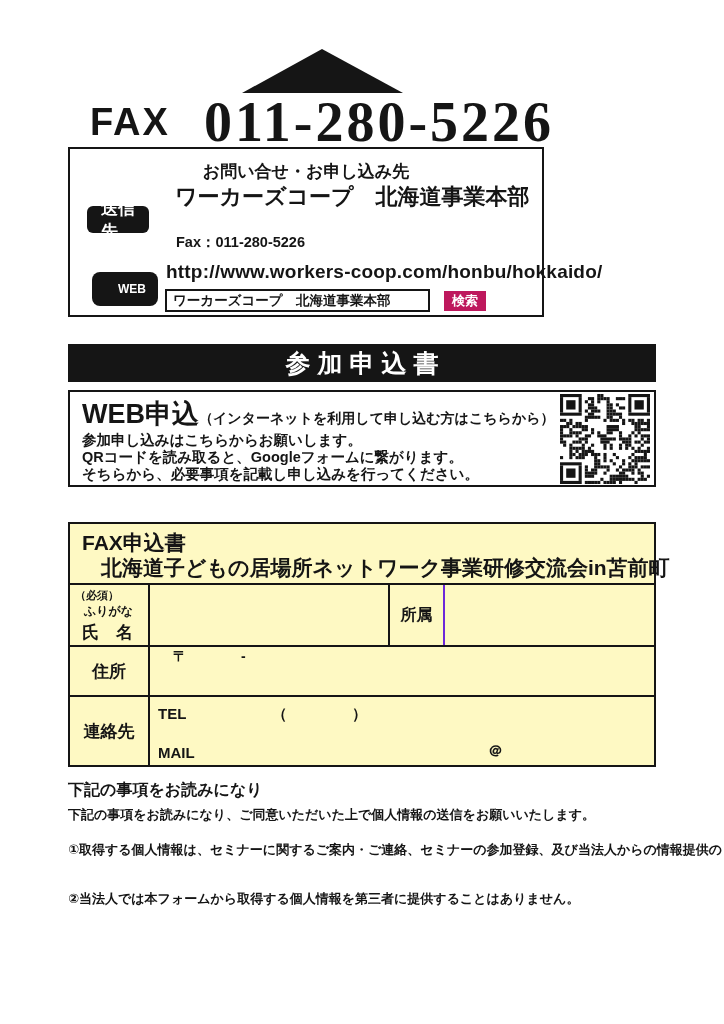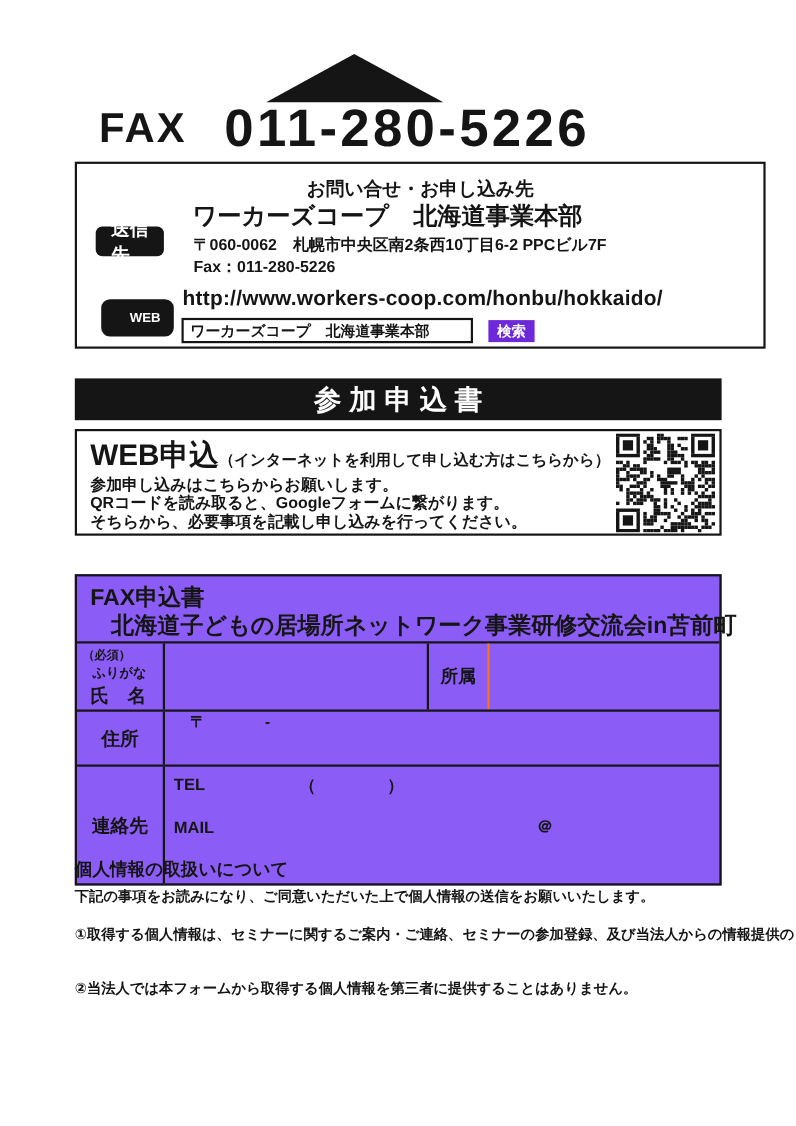--- a/index.html
+++ b/index.html
@@ -13,24 +13,24 @@
   .triangle {
     position:absolute; left:242px; top:49px; width:0; height:0;
     border-left:80px solid transparent; border-right:81px solid transparent;
     border-bottom:44px solid #151515;
   }
   .fax-line {
     position:absolute; left:90px; top:90px; width:540px;
     display:flex; align-items:center; white-space:nowrap;
   }
   .fax-line .fax-label { font-size:38px; font-weight:700; letter-spacing:2px; }
-  .fax-line .fax-number { font-size:48px; font-weight:700; letter-spacing:3px; margin-left:34px; }
+  .fax-line .fax-number { font-size:56px; font-weight:700; letter-spacing:3px; margin-left:34px;font-family:Liberation Serif, serif; }
   
   .contact-box {
-    position:absolute; left:68px; top:147px; width:628px; height:170px;
+    position:absolute; left:68px; top:147px; width:476px; height:170px;
     border:2px solid #151515; background:#fff;
   }
   .contact-title {
     position:absolute; left:0; right:0; top:11px; text-align:center;
     font-size:17px; font-weight:700;
   }
   .badge {
     position:absolute; background:#151515; color:#fff; font-weight:700;
     display:flex; align-items:center; justify-content:center;padding-left:14px;
   }
@@ -40,21 +40,21 @@
   .org-address { position:absolute; left:106px; top:64px; font-size:14.5px; font-weight:700; white-space:nowrap; }
   .org-fax { position:absolute; left:106px; top:84px; font-size:14.5px; font-weight:700; white-space:nowrap; }
   .web-url { position:absolute; left:96px; top:112px; font-size:19px; font-weight:700; white-space:nowrap; letter-spacing:0.2px; }
   .search-box {
     position:absolute; left:95px; top:140px; width:265px; height:23px;
     border:2px solid #151515; font-size:13.5px; font-weight:700;
     display:flex; align-items:center; padding-left:6px; white-space:nowrap;
   }
   .search-button {
     position:absolute; left:374px; top:142px; width:42px; height:20px;
-    background:#6d28d9; color:#fff; font-size:13px; font-weight:700;
+    background:#be185d; color:#fff; font-size:13px; font-weight:700;
     display:flex; align-items:center; justify-content:center;
   }
   
   .banner {
     position:absolute; left:68px; top:344px; width:588px; height:38px;
     background:#151515; color:#fff; display:flex; align-items:center; justify-content:center;
     font-size:25px; font-weight:700; letter-spacing:7px; padding-left:7px;
   }
   
   .web-apply-box {
@@ -64,40 +64,40 @@
   .wa-heading { position:absolute; left:12px; top:4px; display:flex; align-items:baseline; white-space:nowrap; }
   .wa-heading .wa-main { font-size:27px; font-weight:600; }
   .wa-heading .wa-note { font-size:14px; font-weight:600; }
   .wa-line { position:absolute; left:12px; font-size:14.5px; font-weight:600; white-space:nowrap; }
   .wa-line1 { top:39px; } .wa-line2 { top:56px; } .wa-line3 { top:73px; }
   .qr-wrap { position:absolute; left:490px; top:2px; width:90px; height:90px; }
   .qr-wrap svg { width:100%; height:100%; }
   .qr-wrap rect { fill:#151515; }
   
   .fax-form-box {
-    position:absolute; left:68px; top:522px; width:588px; height:283px;
-    border:2px solid #151515; background:#8b5cf6;
+    position:absolute; left:68px; top:522px; width:588px; height:245px;
+    border:2px solid #151515; background:#fef9c3;
   }
   .ff-title { position:absolute; left:12px; top:5px; font-size:21px; font-weight:600; }
   .ff-subtitle { position:absolute; left:31px; top:30px; font-size:21px; font-weight:600; white-space:nowrap; }
   .form-table { position:absolute; left:0; right:0; top:59px; bottom:0; display:flex; flex-direction:column; }
   .ft-row { display:flex; border-top:2px solid #151515; }
   .ft-row1 { height:62px; } .ft-row2 { height:50px;gap:15px; } .ft-row3 { flex:1; }
   .ft-label {
     width:80px; border-right:2px solid #151515; flex-shrink:0;
     display:flex; align-items:center; justify-content:center;
     font-size:17px; font-weight:600;
   }
   .ft-label-name { flex-direction:column; align-items:flex-start; justify-content:flex-start; padding:3px 0 0 5px; }
   .req-note { font-size:11px; font-weight:600; }
   .furigana { font-size:12px; font-weight:600; margin-left:9px; }
   .name-label { font-size:17px; font-weight:600; margin-left:7px; margin-top:1px; }
   .ft-name-cell { width:240px; border-right:2px solid #151515; }
   .ft-aff-cell {
-    width:55px; border-right:2px solid #f97316; flex-shrink:0;
+    width:55px; border-right:2px solid #6d28d9; flex-shrink:0;
     display:flex; align-items:center; justify-content:center; font-size:16px; font-weight:600;
   }
   .ft-rest-cell { flex:1; }
   .ft-content { flex:1; position:relative; font-weight:600; }
   .postal-mark { position:absolute; left:8px; top:1px; font-size:14px; }
   .postal-dash { position:absolute; left:76px; top:1px; font-size:14px; }
   .tel-label { position:absolute; left:8px; top:8px; font-size:15px; font-weight:700; }
   .tel-open { position:absolute; left:122px; top:8px; font-size:15px; }
   .tel-close { position:absolute; left:202px; top:8px; font-size:15px; }
   .mail-label { position:absolute; left:8px; top:47px; font-size:15px; font-weight:700; }
@@ -118,21 +118,20 @@
   <div class="triangle"></div>
   <div class="fax-line">
     <span class="fax-label">FAX</span>
     <span class="fax-number">011-280-5226</span>
   </div>
 
   <div class="contact-box">
     <div class="contact-title">お問い合せ・お申し込み先</div>
     <div class="badge sender-badge">送信先</div>
     <div class="org-name">ワーカーズコープ　北海道事業本部</div>
-    <div class="org-address">〒060-0062　札幌市中央区南2条西10丁目6-2 PPCビル7F</div>
     <div class="org-fax">Fax：011-280-5226</div>
     <div class="badge web-badge">WEB</div>
     <div class="web-url">http://www.workers-coop.com/honbu/hokkaido/</div>
     <div class="search-box">ワーカーズコープ　北海道事業本部</div>
     <div class="search-button">検索</div>
   </div>
 
   <div class="banner">参加申込書</div>
 
   <div class="web-apply-box">
@@ -486,19 +485,19 @@
           <span class="tel-open">（</span>
           <span class="tel-close">）</span>
           <span class="mail-label">MAIL</span>
           <span class="at-sign">＠</span>
         </div>
       </div>
     </div>
   </div>
 
   <div class="privacy">
-    <div class="pv-heading">個人情報の取扱いについて</div>
+    <div class="pv-heading">下記の事項をお読みになり</div>
     <div class="pv-intro">下記の事項をお読みになり、ご同意いただいた上で個人情報の送信をお願いいたします。</div>
     <div class="pv-item1">①取得する個人情報は、セミナーに関するご案内・ご連絡、セミナーの参加登録、及び当法人からの情報提供の</div>
     <div class="pv-item2">②当法人では本フォームから取得する個人情報を第三者に提供することはありません。</div>
   </div>
 
 </div>
 
 </body></html>

